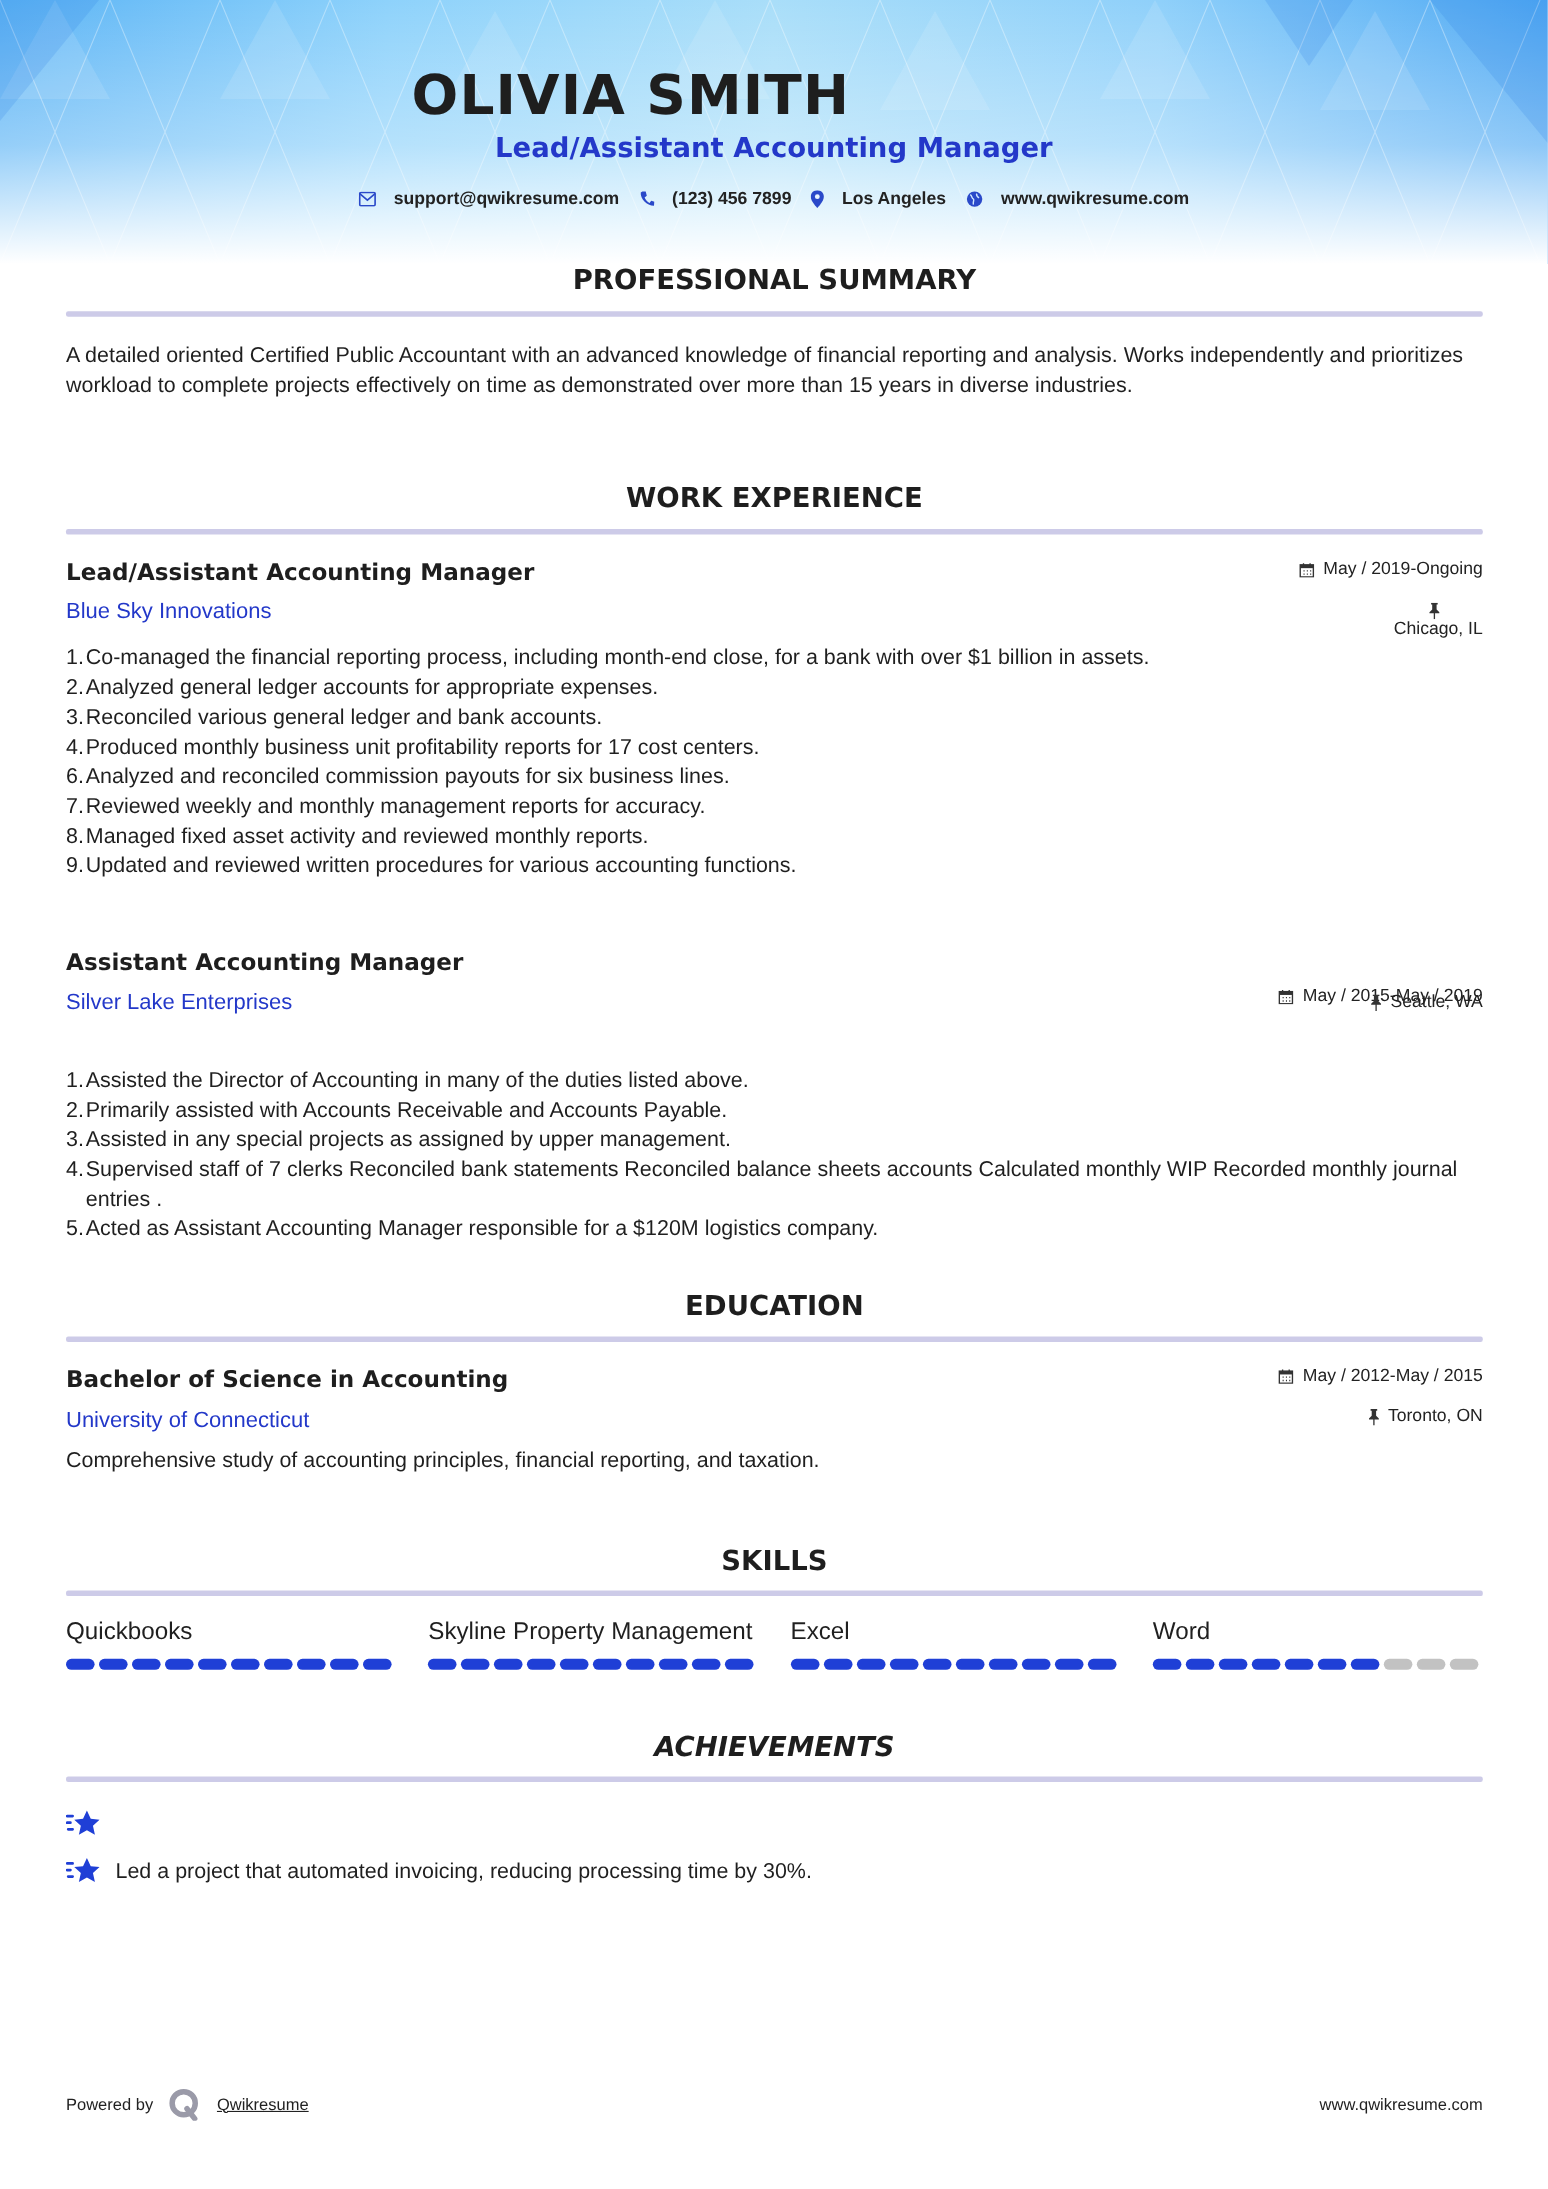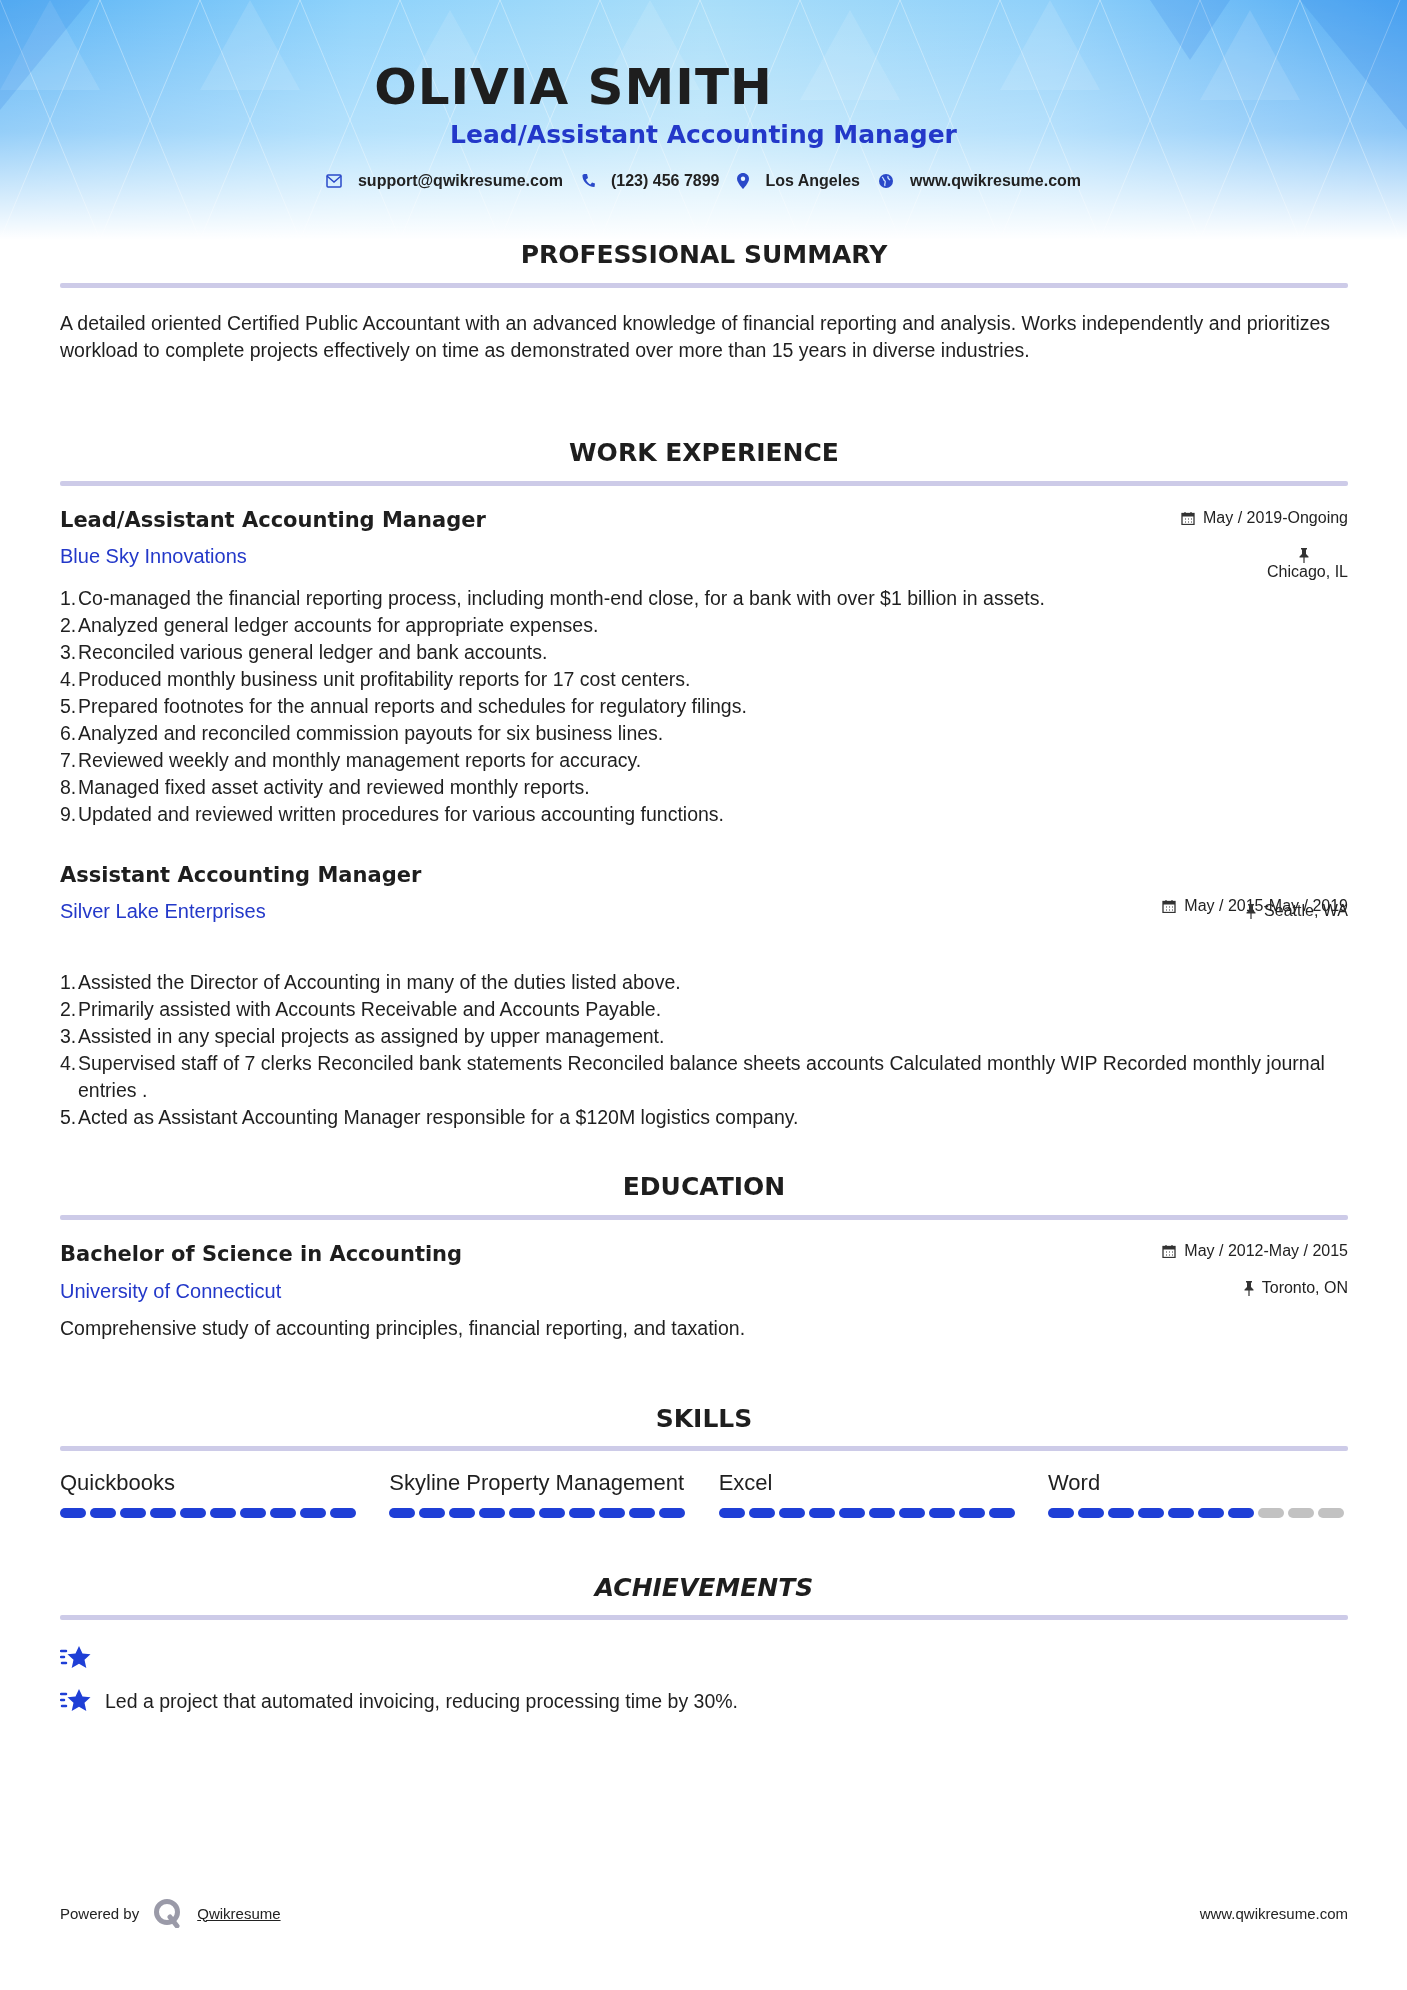--- a/index.html
+++ b/index.html
@@ -155,21 +155,20 @@
         <path d="M2 0 H8 V1.5 H7 V6 L9.5 8.5 V9.5 H5.6 V15 H4.4 V9.5 H0.5 V8.5 L3 6 V1.5 H2 Z" fill="#333"></path>
       </svg>
   </span>
   <span>Chicago, IL</span>
 </div>
 <ol class="bullets" style="top:585px;">
   <li><span class="num">1.</span><span>Co-managed the financial reporting process, including month-end close, for a bank with over $1 billion in assets.</span></li>
   <li><span class="num">2.</span><span>Analyzed general ledger accounts for appropriate expenses.</span></li>
   <li><span class="num">3.</span><span>Reconciled various general ledger and bank accounts.</span></li>
   <li><span class="num">4.</span><span>Produced monthly business unit profitability reports for 17 cost centers.</span></li>
-  <li><span class="num">5.</span><span>Prepared footnotes for the annual reports and schedules for regulatory filings.</span></li>
   <li><span class="num">6.</span><span>Analyzed and reconciled commission payouts for six business lines.</span></li>
   <li><span class="num">7.</span><span>Reviewed weekly and monthly management reports for accuracy.</span></li>
   <li><span class="num">8.</span><span>Managed fixed asset activity and reviewed monthly reports.</span></li>
   <li><span class="num">9.</span><span>Updated and reviewed written procedures for various accounting functions.</span></li>
 </ol>
 
 <div class="job-title" style="top:863px;">Assistant Accounting Manager</div>
 <div class="meta" style="top:897px;">
   <span class="ic">
     <svg width="14" height="14" viewBox="0 0 14 14">

